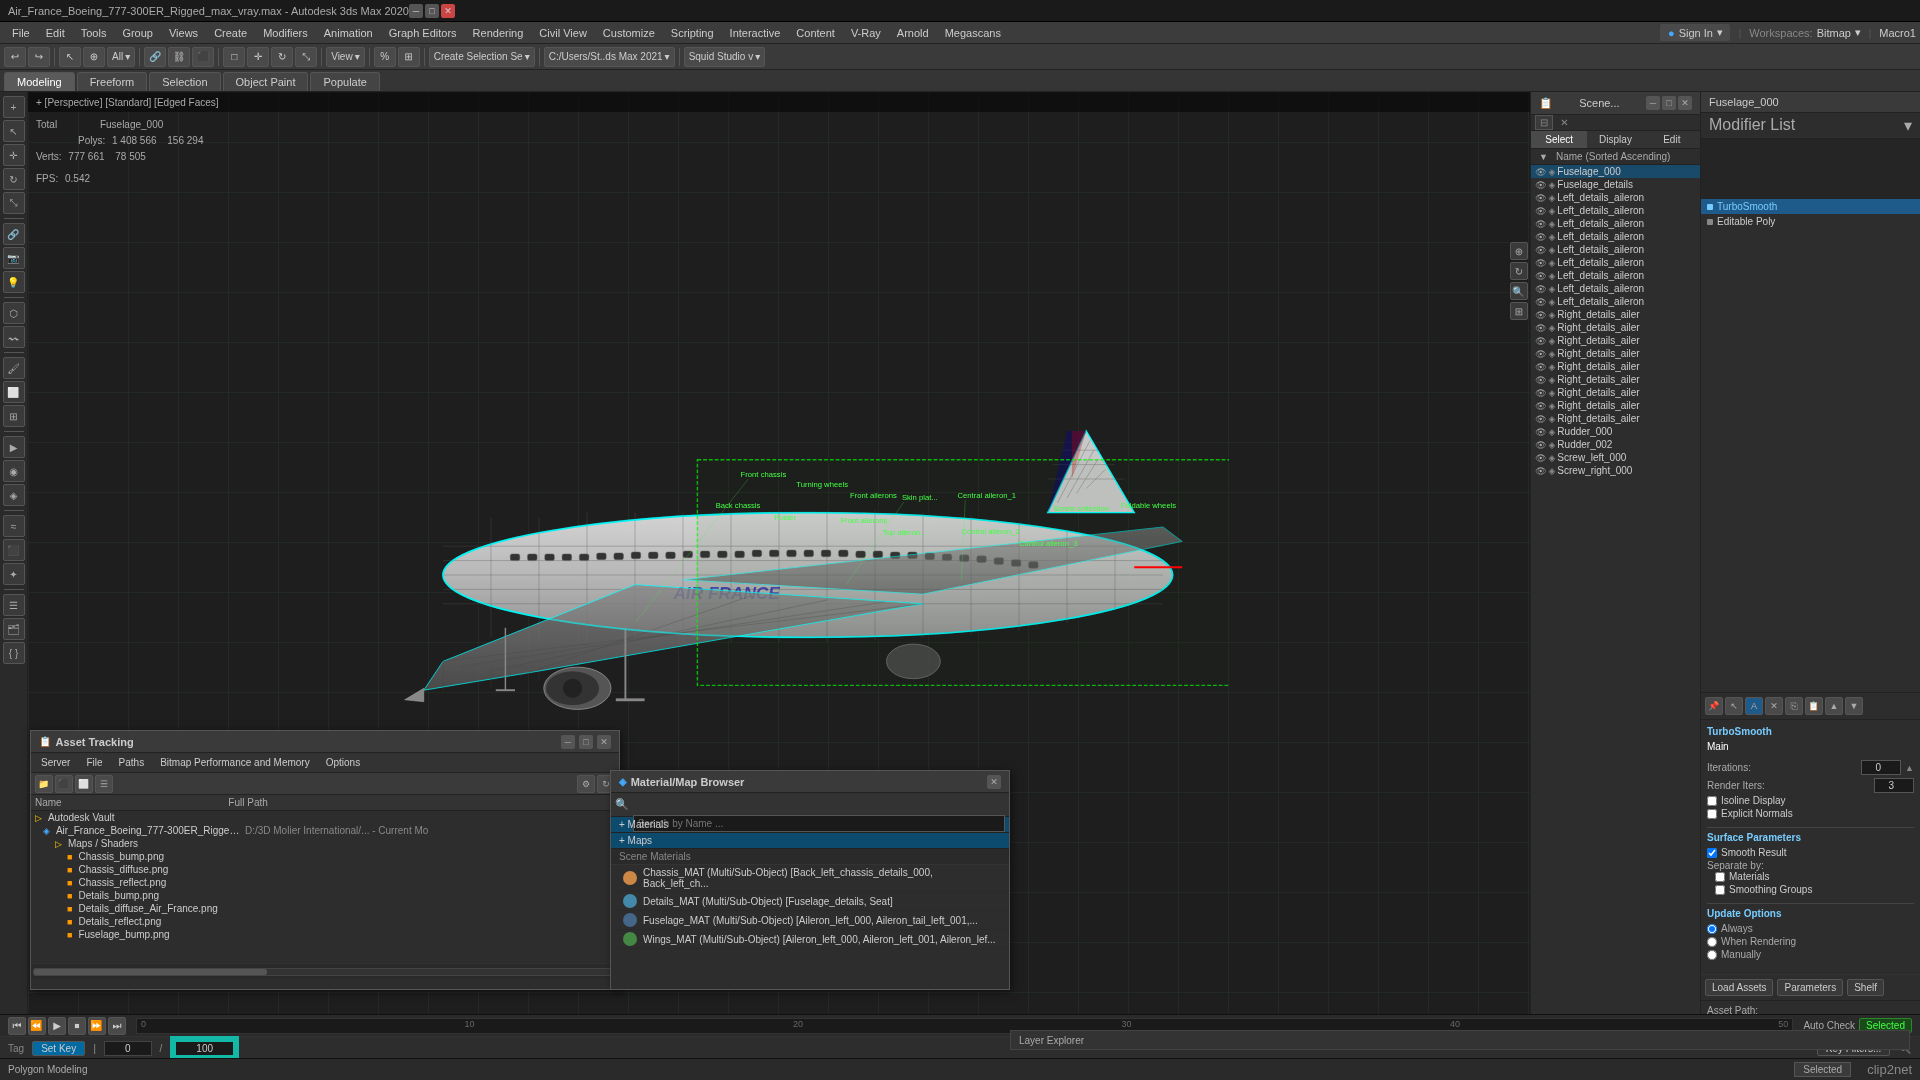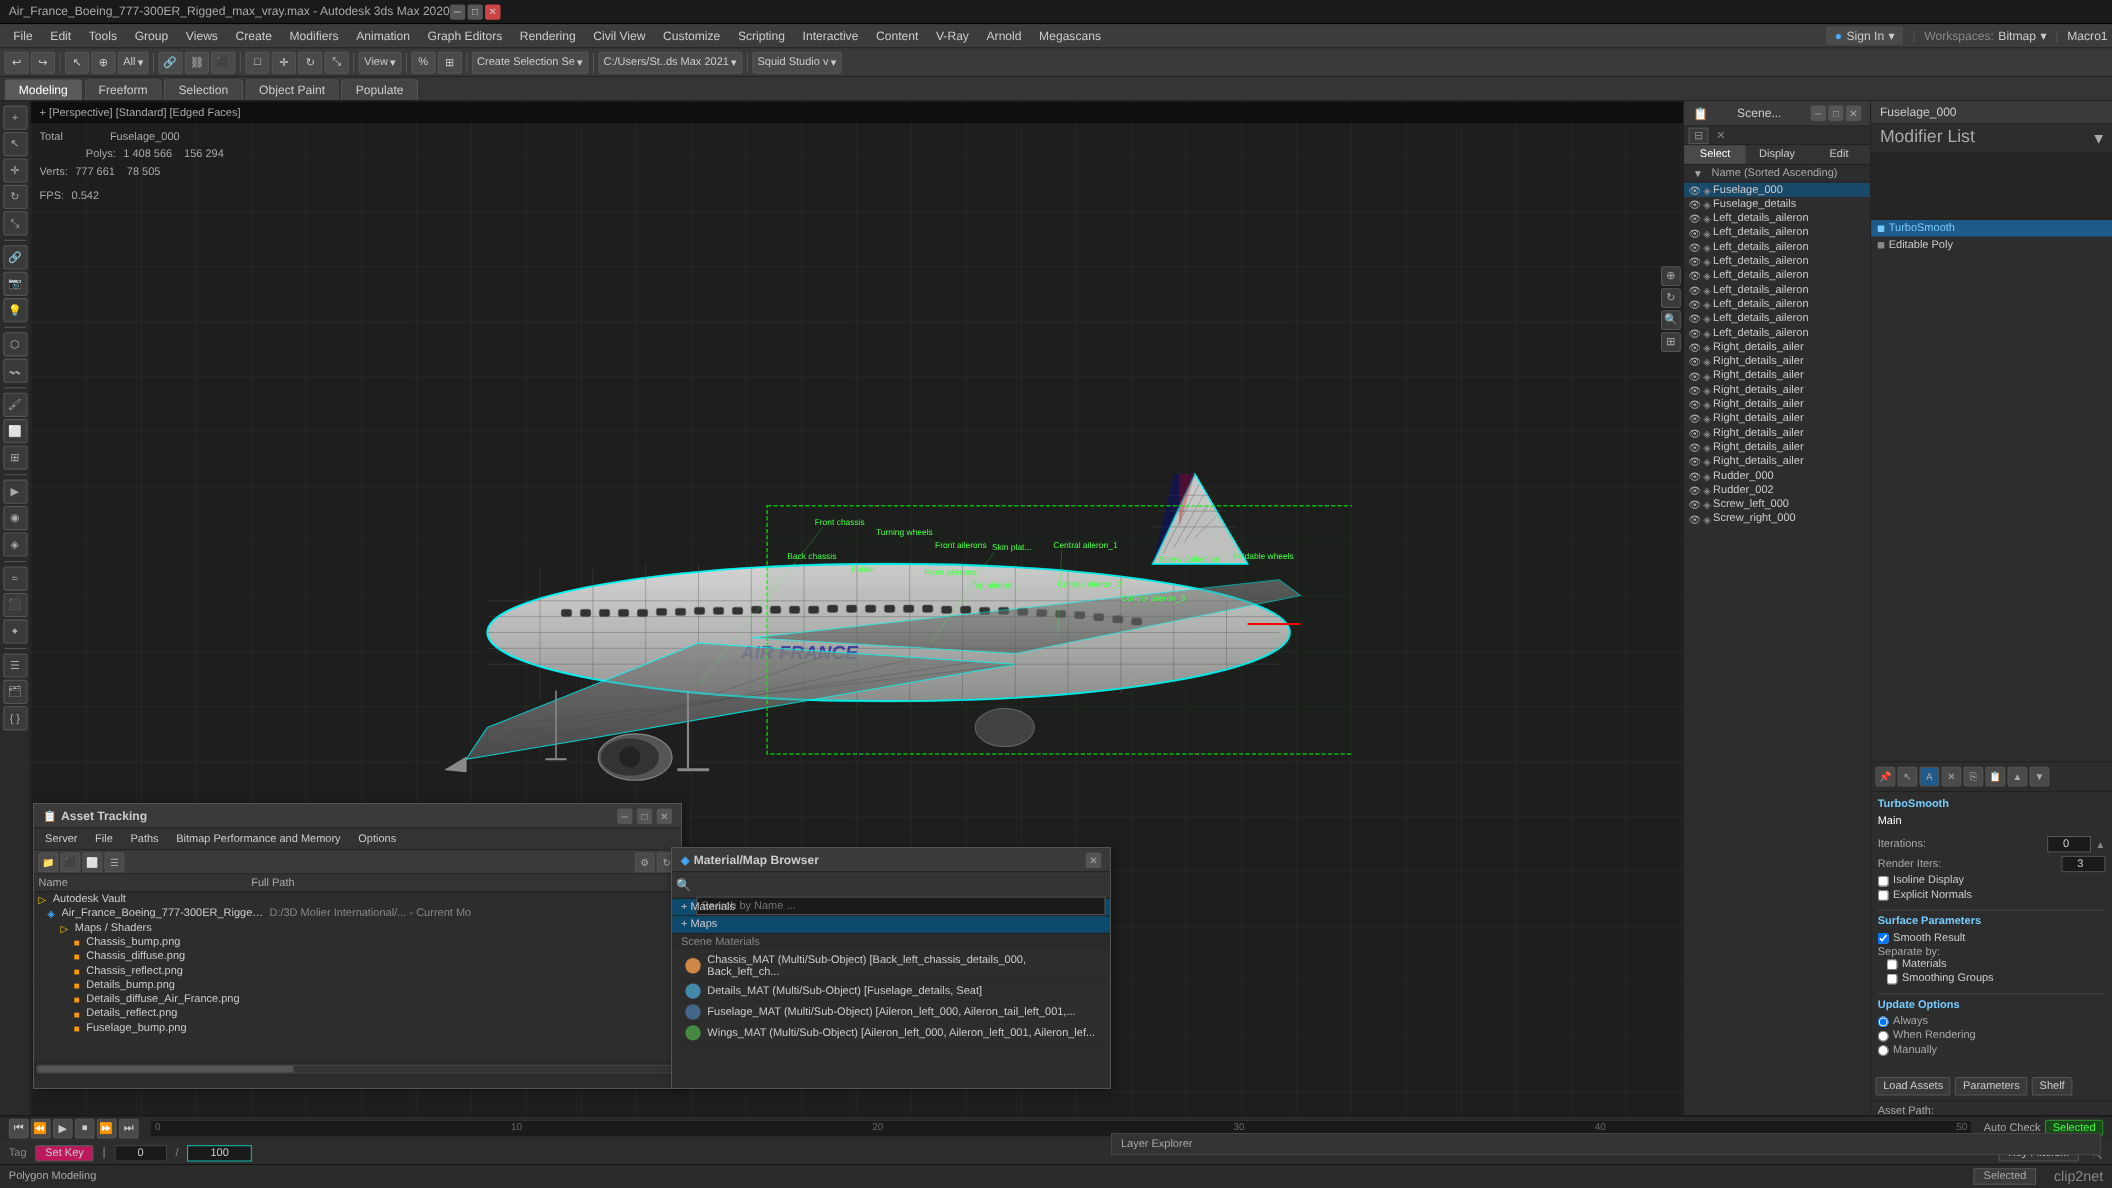--- a/index.html
+++ b/index.html
@@ -891,25 +891,25 @@
         <span>50</span>
       </div>
     </div>
     <div style="padding:0 8px; font-size:10px; color:#aaa; display:flex; gap:4px; align-items:center;">
       <span>Auto Check</span>
       <button style="background:#1a4a1a; border:1px solid #2a8a2a; color:#4f4; padding:1px 6px; font-size:10px; cursor:pointer; border-radius:2px;">Selected</button>
     </div>
   </div>
   <div style="height:22px; display:flex; align-items:center; padding:0 8px; gap:8px; background:#2d2d2d;">
     <span style="font-size:10px; color:#888;">Tag</span>
-    <button style="background:#be185d; border:1px solid #555; color:#ccc; padding:1px 8px; font-size:10px; cursor:pointer; border-radius:2px;">Set Key</button>
+    <button style="background:#0369a1; border:1px solid #555; color:#ccc; padding:1px 8px; font-size:10px; cursor:pointer; border-radius:2px;">Set Key</button>
     <span style="color:#888;">|</span>
     <span style="background:#1a1a1a; border:1px solid #444; padding:1px 20px; font-size:10px; color:#ccc;">0</span>
     <span style="font-size:10px; color:#888;">/</span>
-    <span style="background:#1a1a1a; border:1px solid #14b8a6; padding:1px 20px; font-size:10px; color:#ccc;">100</span>
+    <span style="background:#1a1a1a; border:6px solid #14b8a6; padding:1px 20px; font-size:10px; color:#ccc;">100</span>
     <div style="flex:1;"></div>
     <button style="background:#333; border:1px solid #555; color:#ccc; padding:1px 8px; font-size:10px; cursor:pointer; border-radius:2px;">Key Filters...</button>
     <span style="cursor:pointer; color:#aaa;">🔍</span>
   </div>
 </div>
 
 <div id="bottom-bar" style="position:fixed; bottom:0; left:0; right:0; z-index:150;">
   <span>Polygon Modeling</span>
   <div class="bb-spacer"></div>
   <div class="selected-label">Selected</div>

